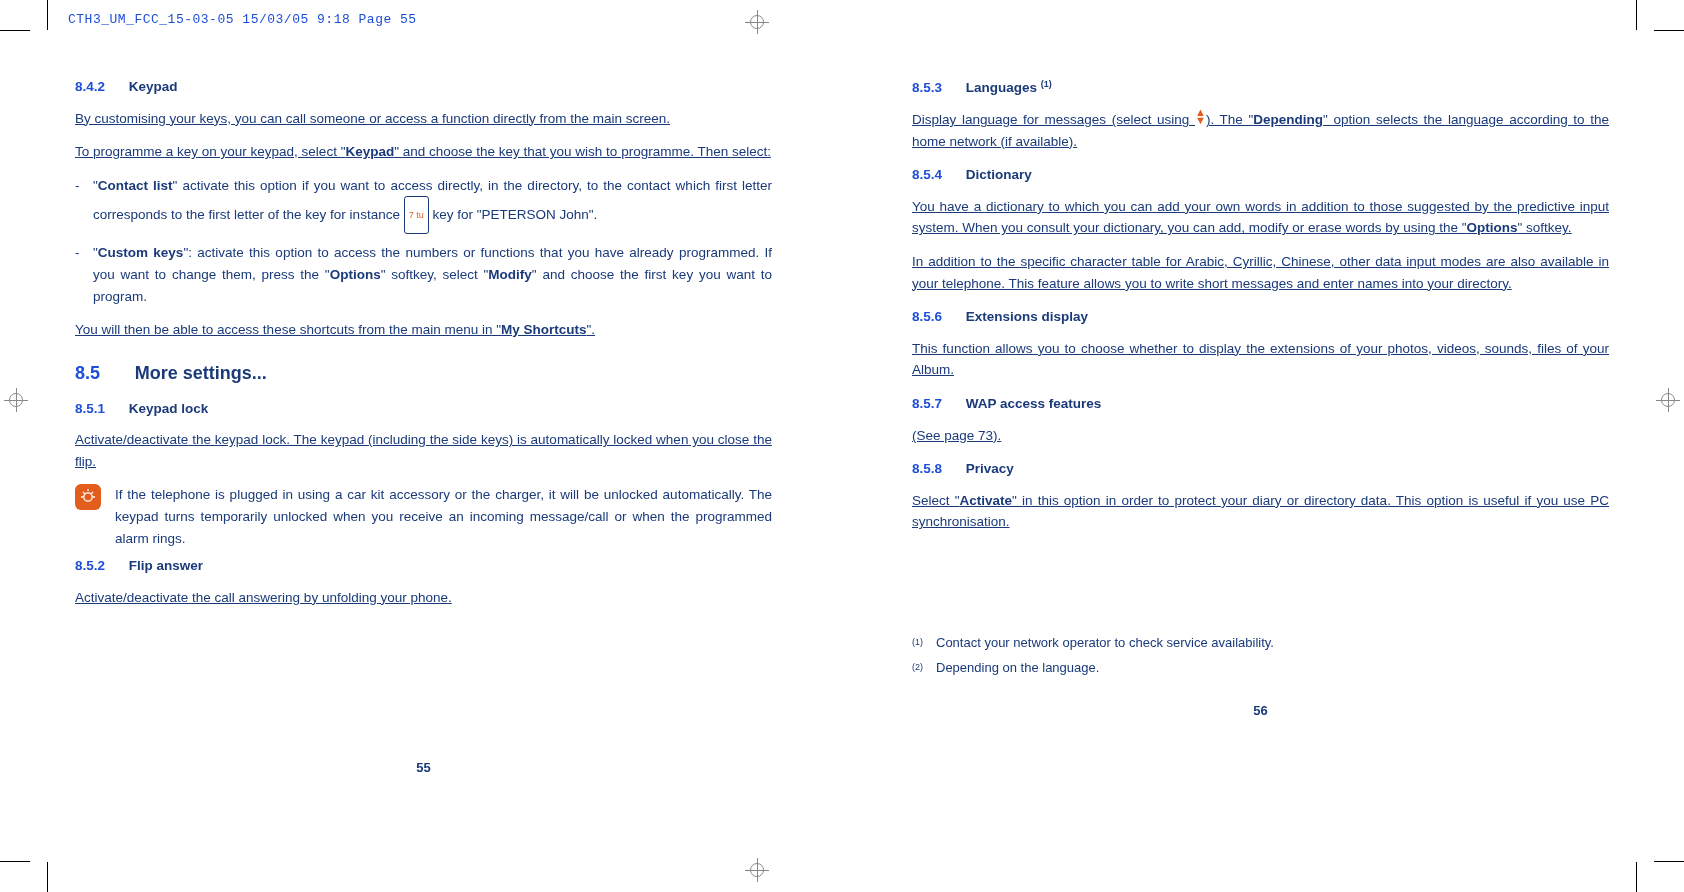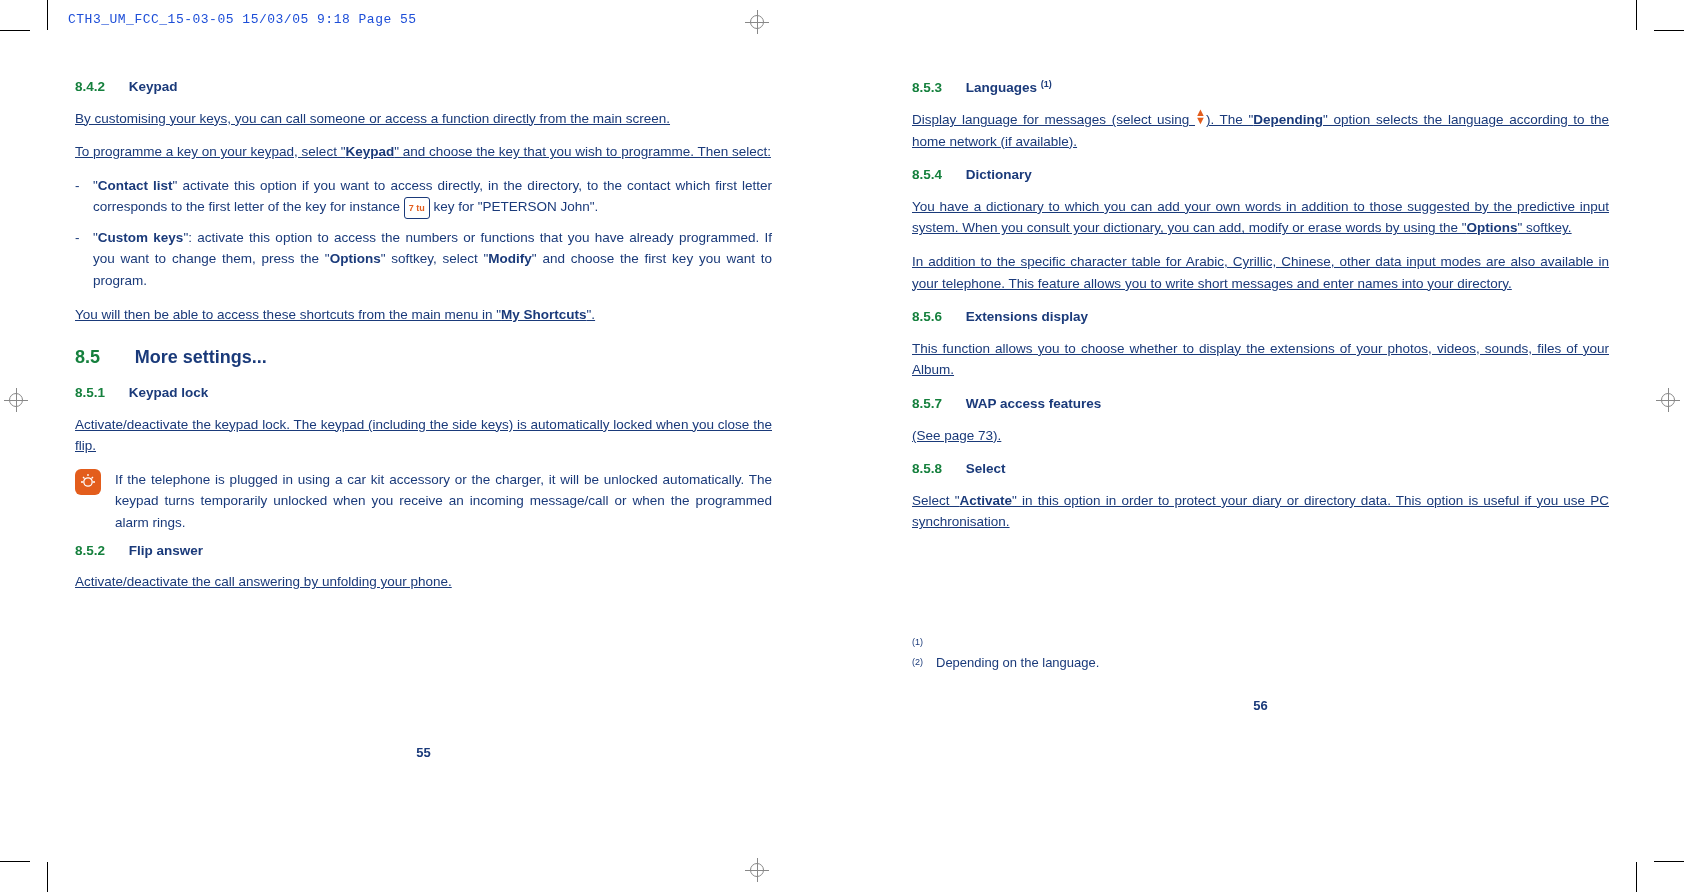--- a/index.html
+++ b/index.html
@@ -36,42 +36,41 @@
     padding: 70px 0 0 0;
   }
   .page {
     width: 50%;
     padding: 0 70px 0 75px;
     font-size: 13.5px;
     line-height: 1.6;
   }
   .page.right { padding: 0 75px 0 70px; }
   .sec-head { margin: 6px 0 10px 0; }
-  .sec-head .num { color: #15803d; font-weight: bold; display:inline-block; width:50px;}
+  .sec-head .num { color: #1d4ed8; font-weight: bold; display:inline-block; width:50px;}
   .sec-head .title { color: #1a3a7a; font-weight: bold; }
   .sec-head.big .num { font-size: 18px; width:56px;}
   .sec-head.big .title { font-size: 18px; }
   p { margin: 0 0 12px 0; text-align: justify; text-decoration: underline; }
   .bullet-list { margin: 0 0 12px 0; }
   .bullet-item { display:flex; margin-bottom:8px; text-align: justify;}
   .bullet-dash { width:18px; flex-shrink:0;}
   .bullet-text { flex:1; }
   .info-box { display:flex; margin: 0 0 0 0;}
   .info-icon {
     width:26px; height:26px; background:#e35d1c; border-radius:6px;
     flex-shrink:0; margin-right:14px; position:relative;
     display:flex; align-items:center; justify-content:center;
     color:#fff; font-size:15px;
   }
   .info-text { flex:1; text-align: justify;}
   .key-icon {
     display:inline-block; border:1px solid #1a3a7a; border-radius:3px;
-    font-size:9px; padding:4px 4px; vertical-align:middle; line-height:12px;
+    font-size:9px; padding:12px 4px; vertical-align:middle; line-height:12px;
     color:#e35d1c;
-    font-weight:bold;
   }
   .nav-icon { color:#e35d1c; font-size:11px; display:inline-block; line-height:8px;}
   .pagenum { text-align:center; font-weight:bold; margin-top:40px; font-size:13px;}
   .footnotes { margin-top: 100px; font-size:13px;}
   .footnote { display:flex; margin-bottom:4px;}
   .fn-mark { font-size:9px; width:24px; flex-shrink:0; padding-top:2px;}
   .sup { font-size:9px; vertical-align:super;}
   b { font-weight:bold; }
 </style>
 </head>
@@ -199,29 +198,30 @@
     <p>This function allows you to choose whether to display the extensions of your photos, videos, sounds, files of your Album.</p>
 
     <div class="sec-head">
       <span class="num">8.5.7</span>
       <span class="title">WAP access features</span>
     </div>
     <p>(See page 73).</p>
 
     <div class="sec-head">
       <span class="num">8.5.8</span>
-      <span class="title">Select</span>
+      <span class="title">Privacy</span>
     </div>
     <p>
       <span>Select "</span><b>Activate</b><span>" in this option in order to protect your diary or directory data. This option is useful if you use PC synchronisation.</span>
     </p>
 
     <div class="footnotes">
       <div class="footnote">
         <div class="fn-mark">(1)</div>
+        <div>Contact your network operator to check service availability.</div>
       </div>
       <div class="footnote">
         <div class="fn-mark">(2)</div>
         <div>Depending on the language.</div>
       </div>
     </div>
 
     <div class="pagenum" style="margin-top:22px;">56</div>
   </div>
 

